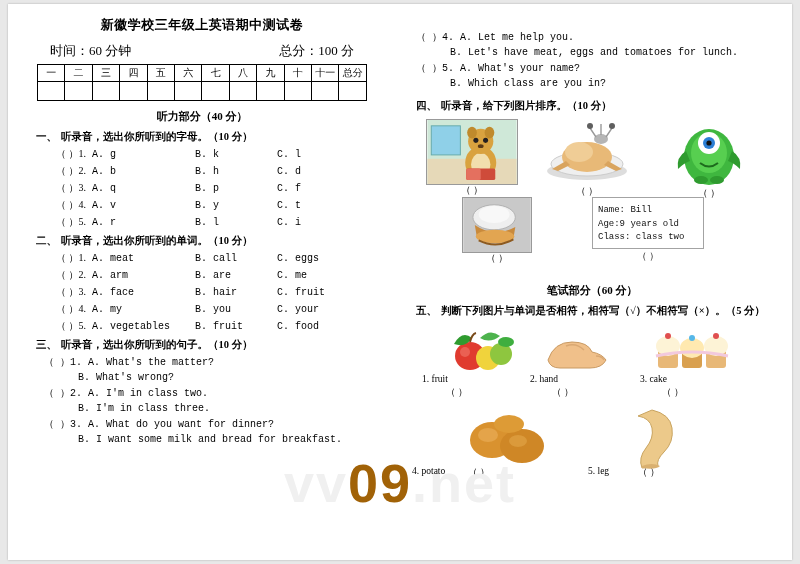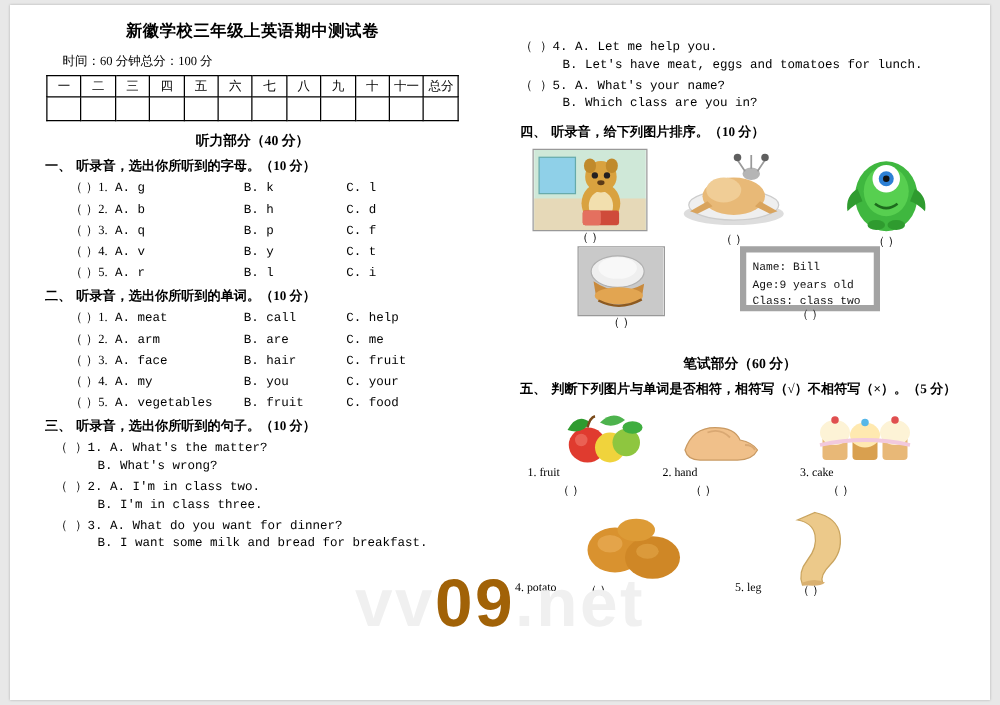--- a/index.html
+++ b/index.html
@@ -30,22 +30,22 @@
   .doc-title{
     text-align:center;
     font-weight:bold;
     font-size:13px;
     letter-spacing:.5px;
     margin:2px 0 8px 0;
     font-family:"Liberation Serif", serif;
   }
   .meta-row{
     display:flex;
-    justify-content:flex-start;
-    font-size:10px;
+    justify-content:space-between;
+    font-size:13px;
     padding:0 28px 4px 28px;
   }
   table.score{
     border-collapse:collapse;
     width:330px;
     margin:0 auto 8px auto;
     table-layout:fixed;
   }
   table.score td{
     border:1px solid #000;
@@ -108,21 +108,21 @@
   .pic .cap{
     position:absolute;
     left:0;right:0;
     bottom:-13px;
     text-align:center;
     font-size:9.5px;
     font-family:"Liberation Serif", serif;
   }
   .frame{border:1px solid #999;background:#fff;}
   .namecard{
-    border:5px solid #a3a3a3;
+    border:1px solid #a3a3a3;
     background:#fff;
     font-size:9px;
     font-family:"Liberation Mono", monospace;
     padding:6px 5px;
     line-height:1.5;
     color:#111;
   }
 
   .judge-row{
     position:relative;
@@ -205,21 +205,21 @@
     </div>
     <div class="q"><span class="paren">（  ）1.</span> <span class="opt-a">A. g</span><span class="opt-b">B. k</span><span>C. l</span></div>
     <div class="q"><span class="paren">（  ）2.</span> <span class="opt-a">A. b</span><span class="opt-b">B. h</span><span>C. d</span></div>
     <div class="q"><span class="paren">（  ）3.</span> <span class="opt-a">A. q</span><span class="opt-b">B. p</span><span>C. f</span></div>
     <div class="q"><span class="paren">（  ）4.</span> <span class="opt-a">A. v</span><span class="opt-b">B. y</span><span>C. t</span></div>
     <div class="q"><span class="paren">（  ）5.</span> <span class="opt-a">A. r</span><span class="opt-b">B. l</span><span>C. i</span></div>
 
     <div class="sec">
       <span class="num">二、</span><span>听录音，选出你所听到的单词。（10 分）</span>
     </div>
-    <div class="q"><span class="paren">（  ）1.</span> <span class="opt-a">A. meat</span><span class="opt-b">B. call</span><span>C. help</span></div>
+    <div class="q"><span class="paren">（  ）1.</span> <span class="opt-a">A. meat</span><span class="opt-b">B. call</span><span>C. eggs</span></div>
     <div class="q"><span class="paren">（  ）2.</span> <span class="opt-a">A. arm</span><span class="opt-b">B. are</span><span>C. me</span></div>
     <div class="q"><span class="paren">（  ）3.</span> <span class="opt-a">A. face</span><span class="opt-b">B. hair</span><span>C. fruit</span></div>
     <div class="q"><span class="paren">（  ）4.</span> <span class="opt-a">A. my</span><span class="opt-b">B. you</span><span>C. your</span></div>
     <div class="q"><span class="paren">（  ）5.</span> <span class="opt-a">A. vegetables</span><span class="opt-b">B. fruit</span><span>C. food</span></div>
 
     <div class="sec">
       <span class="num">三、</span><span>听录音，选出你所听到的句子。（10 分）</span>
     </div>
     <div class="q2"><span class="paren">（  ）1.</span> <span>A. What's the matter?</span></div>
     <div class="sub"><span>B. What's wrong?</span></div>

